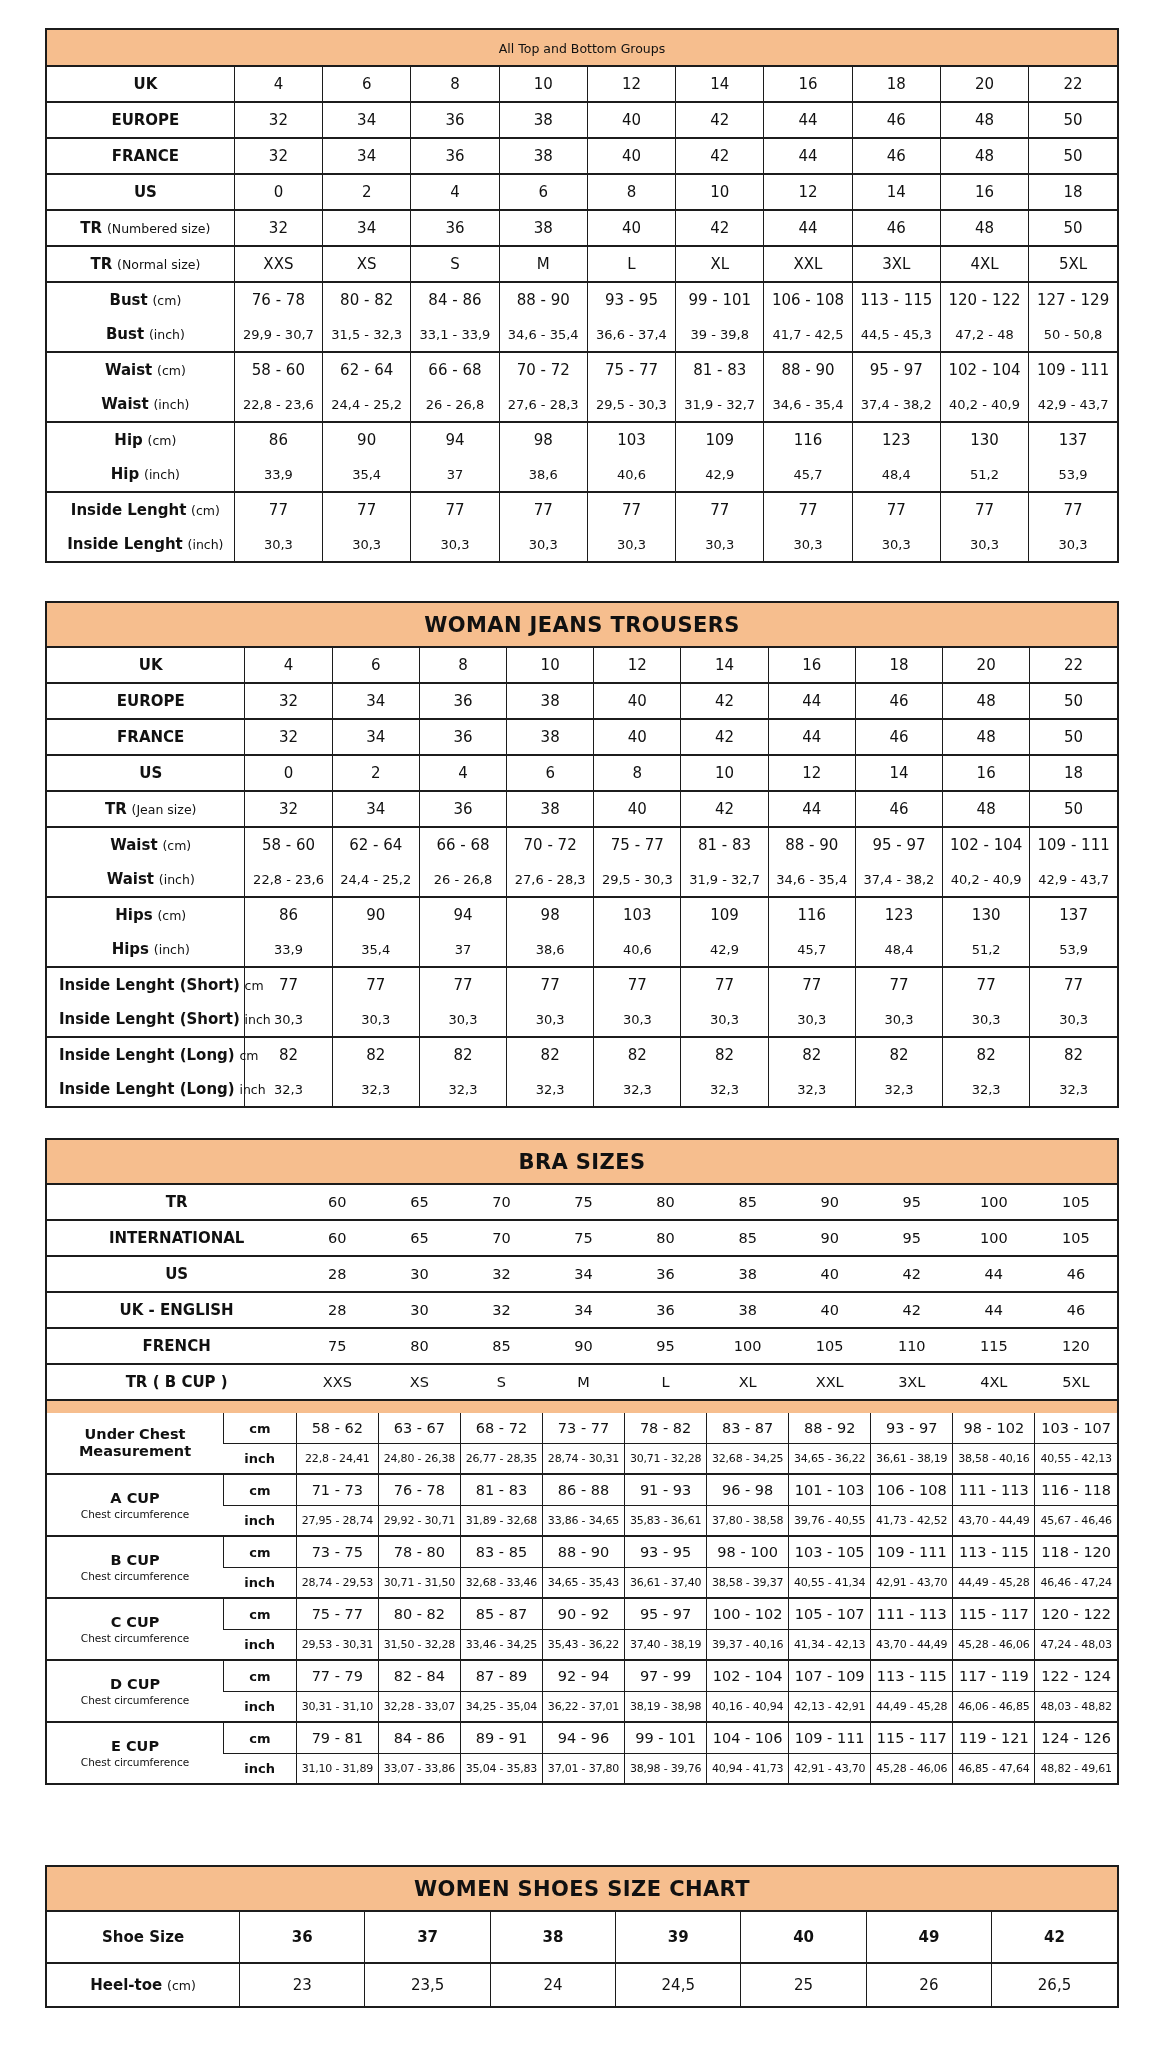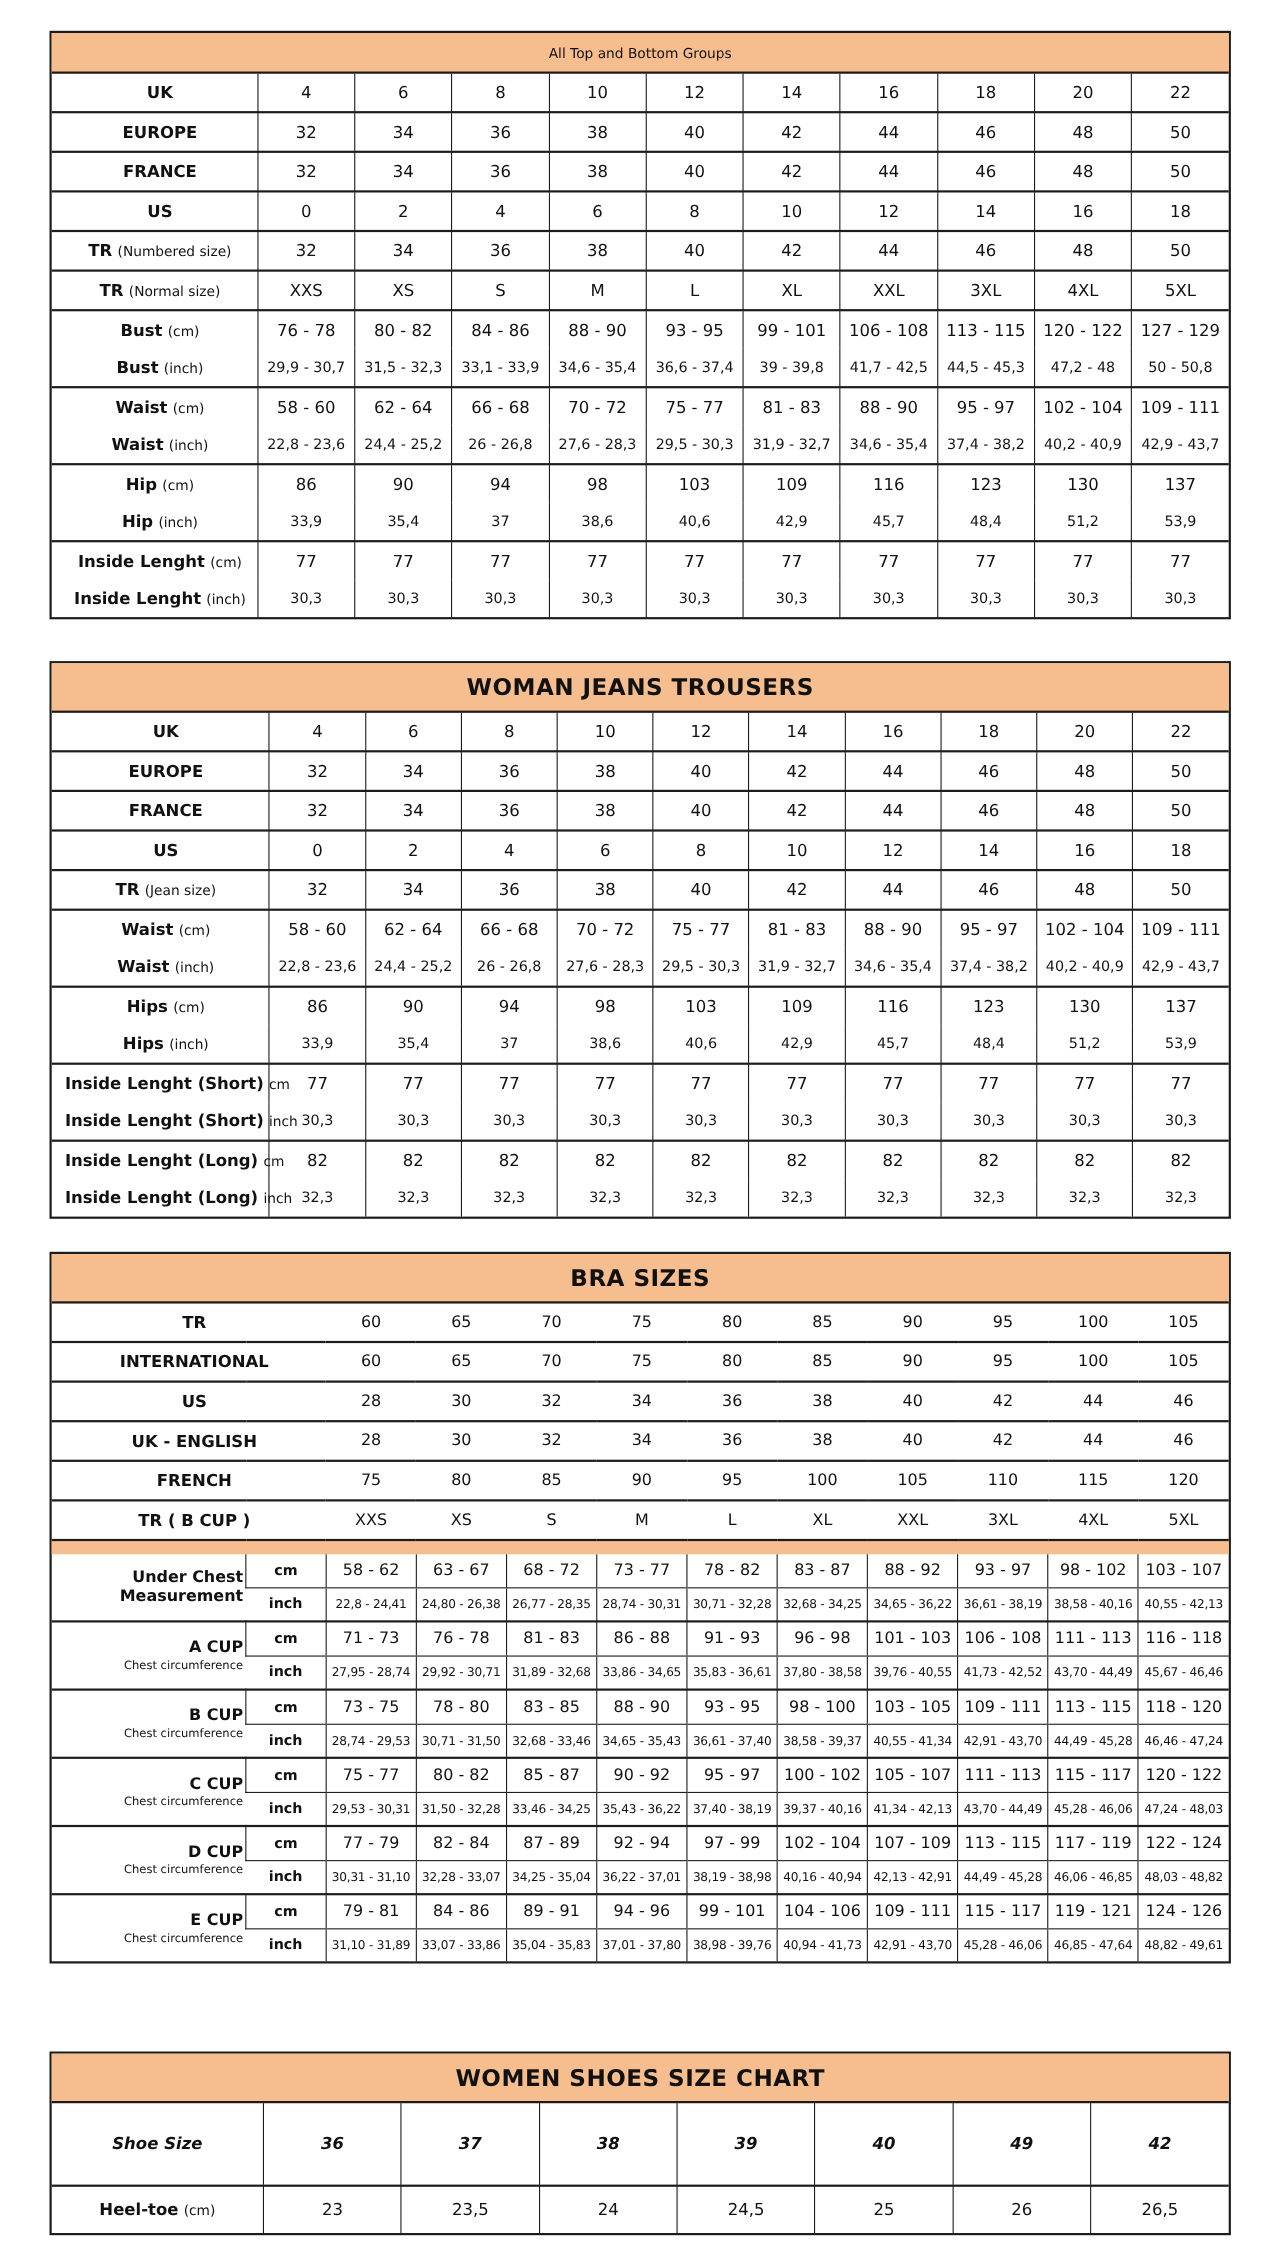--- a/index.html
+++ b/index.html
@@ -43,31 +43,31 @@
   td.lbl{text-align:center;padding-left:12px;white-space:nowrap;}
   td.lbl b{font-size:15px;}
   .note{font-weight:normal;font-size:12.5px;}
   td.val{white-space:nowrap;}
   tr.inch-row td.val{font-size:13px;}
   
   #t-bra td.val{font-size:14.5px;}
   #t-bra tr.inch-row td.val{font-size:11px;letter-spacing:-0.2px;}
   tbody.sep td{background:var(--peach);height:13px;padding:0;border-left:none;}
   td.cup-lbl{
-    text-align:right;padding-left:10px;white-space:normal;
+    text-align:center;padding-left:10px;white-space:normal;
     font-size:14.5px;line-height:1.15;
   }
   td.cup-lbl b{font-size:14.5px;}
   td.cup-lbl .sub{display:block;font-size:10.5px;font-weight:normal;margin-top:2px;}
   td.unit{font-weight:bold;font-size:13px;padding:6px 2px;}
   tbody.cupgrp td{padding:7px 2px;}
   tbody.cupgrp tr:first-child td.unit,
   tbody.cupgrp tr:first-child td.val{border-bottom:1.5px solid var(--bc);}
   
-  #t-shoes tbody:nth-of-type(1) td{padding:28px 2px;font-weight:bold;font-style:italic;}
+  #t-shoes tbody:nth-of-type(1) td{padding:16px 2px;font-weight:bold;}
   #t-shoes tbody:nth-of-type(2) td{padding:12px 2px;}
   #t-shoes td.val{font-size:15px;}
 </style>
 </head>
 <body>
 
 <div class="page">
 
   <section class="tbl" id="t-woman-sizes">
     <div class="tbl-header">

